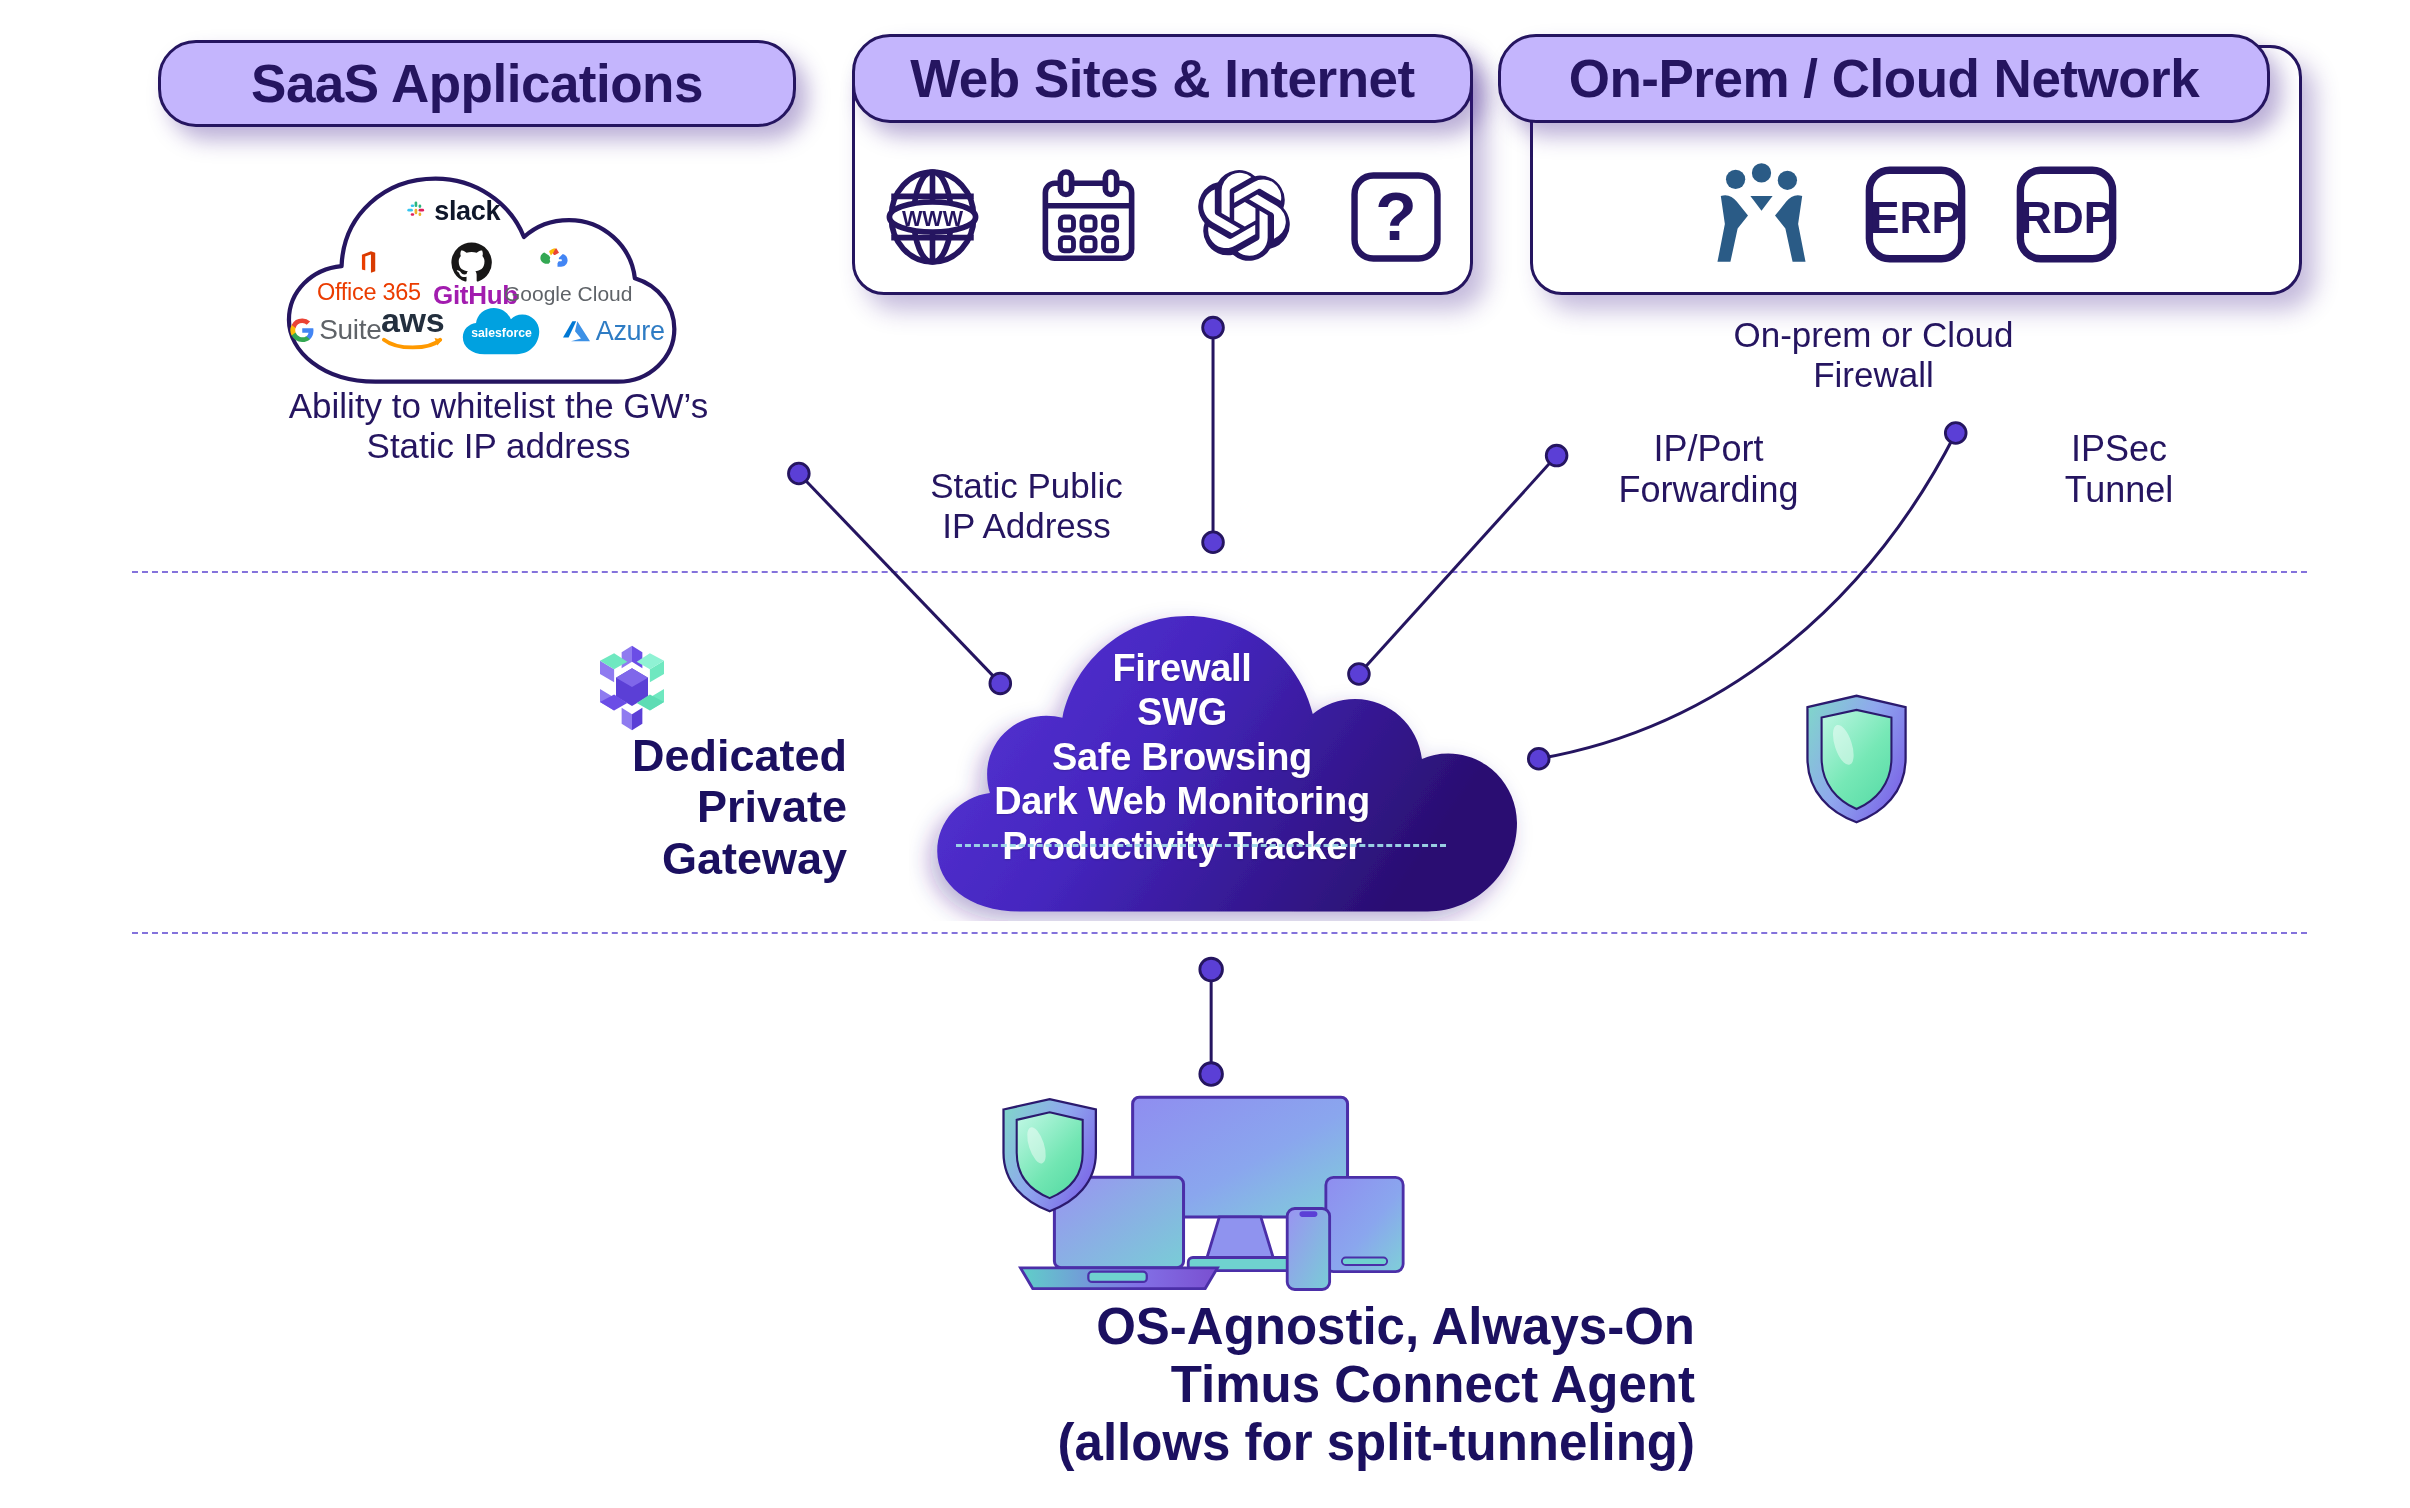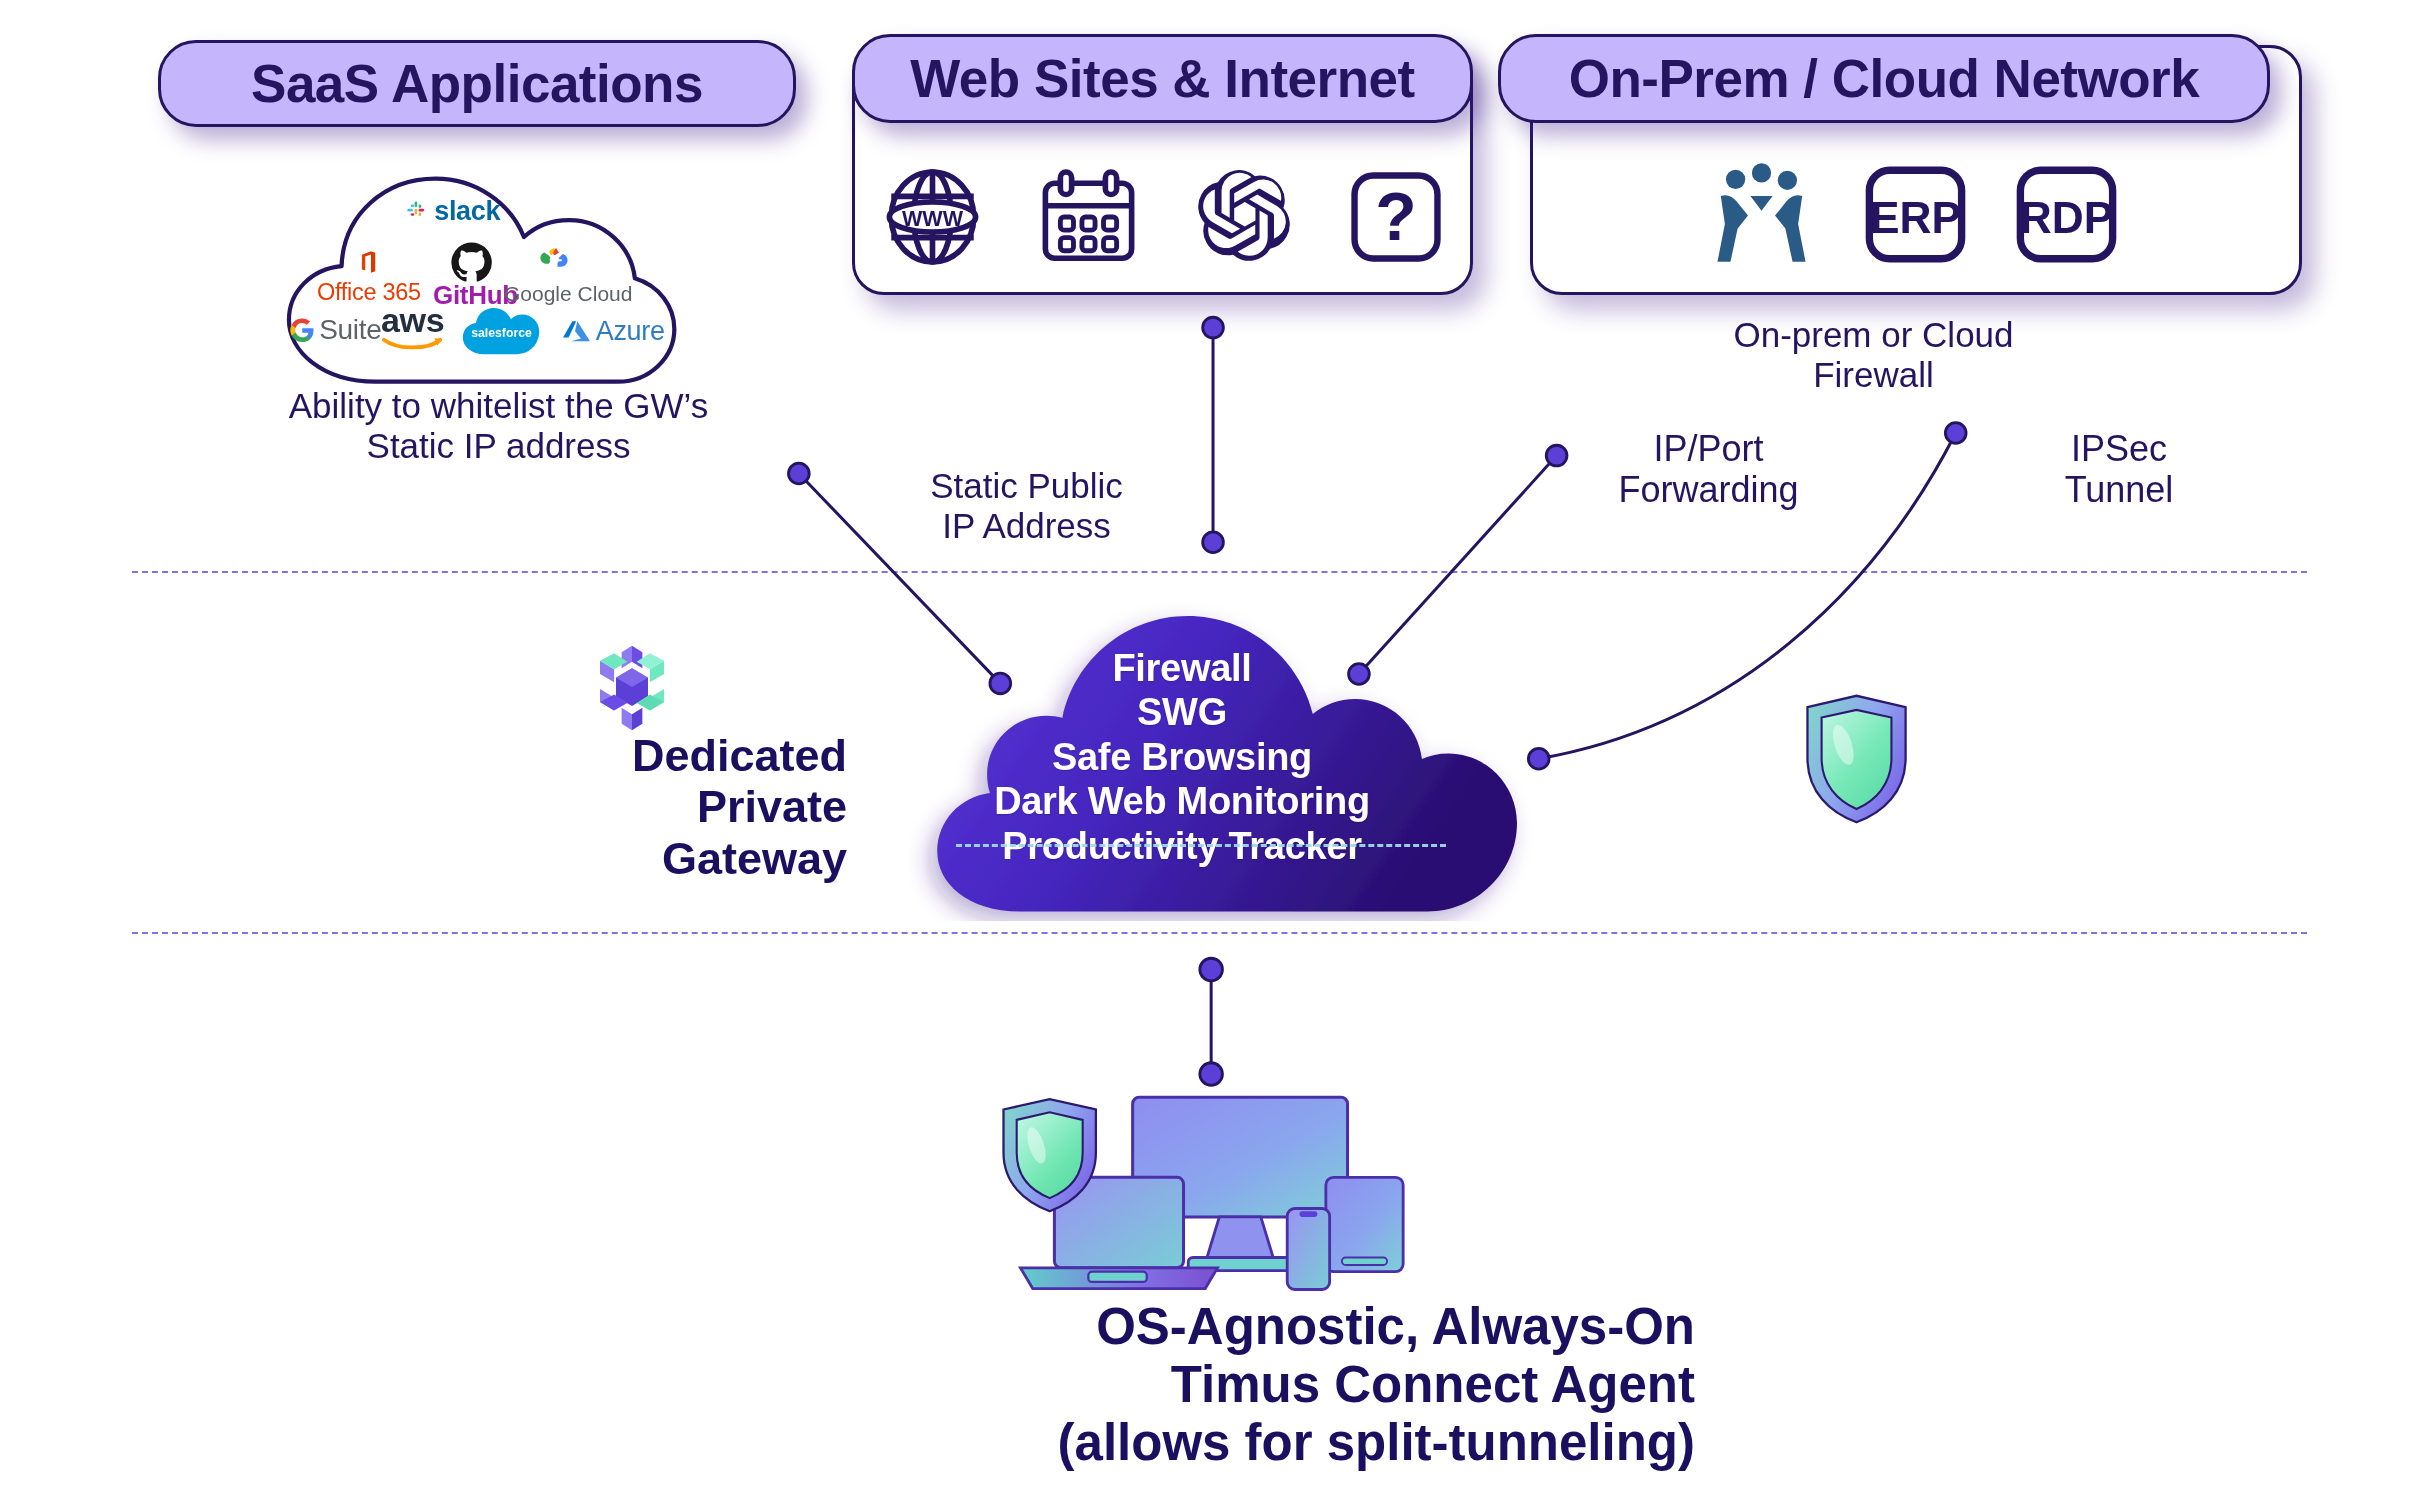--- a/index.html
+++ b/index.html
@@ -105,21 +105,21 @@
       <svg width="24.5" height="24.5" viewBox="0 0 24 24">
         <rect x="2.3" y="9.6" width="5.4" height="2.6" rx="1.3" fill="#36C5F0"></rect>
         <rect x="9.4" y="2.4" width="2.6" height="5.4" rx="1.3" fill="#2EB67D"></rect>
         <rect x="9.4" y="9.6" width="2.6" height="5.4" rx="1.3" fill="#ECB22E"></rect>
         <rect x="13.3" y="9.6" width="5.4" height="2.6" rx="1.3" fill="#E01E5A"></rect>
         <rect x="5.6" y="5.3" width="3.4" height="2.6" rx="1.3" fill="#36C5F0"></rect>
         <rect x="5.6" y="13.9" width="3.4" height="2.6" rx="1.3" fill="#E01E5A"></rect>
         <rect x="13.3" y="5.3" width="2.6" height="3.4" rx="1.3" fill="#2EB67D"></rect>
         <rect x="13.3" y="13.3" width="2.6" height="3.4" rx="1.3" fill="#ECB22E"></rect>
       </svg>
-      <span class="logo-txt" style="font-size:27px;color:#0369a1;">slack</span>
+      <span class="logo-txt" style="font-size:27px;color:#0f172a;">slack</span>
     </div>
 
     
     <div class="abs" style="left:186px;top:83px;">
       <svg width="43" height="43" viewBox="0 0 24 24">
         <path fill="#181717" d="M12 .8a11.2 11.2 0 0 0-3.54 21.83c.56.1.77-.24.77-.54v-2.1c-3.12.68-3.78-1.32-3.78-1.32-.51-1.3-1.25-1.65-1.25-1.65-1.02-.7.08-.68.08-.68 1.13.08 1.72 1.16 1.72 1.16 1 1.72 2.63 1.22 3.27.93.1-.73.39-1.22.71-1.5-2.49-.28-5.11-1.25-5.11-5.56 0-1.23.44-2.23 1.16-3.02-.12-.28-.5-1.42.11-2.96 0 0 .95-.3 3.1 1.15a10.7 10.7 0 0 1 5.64 0c2.15-1.45 3.1-1.15 3.1-1.15.61 1.54.23 2.68.11 2.96.72.79 1.16 1.79 1.16 3.02 0 4.32-2.63 5.27-5.13 5.55.4.35.76 1.03.76 2.08v3.09c0 .3.2.65.78.54A11.2 11.2 0 0 0 12 .8Z"></path>
       </svg>
     </div>
 
     

